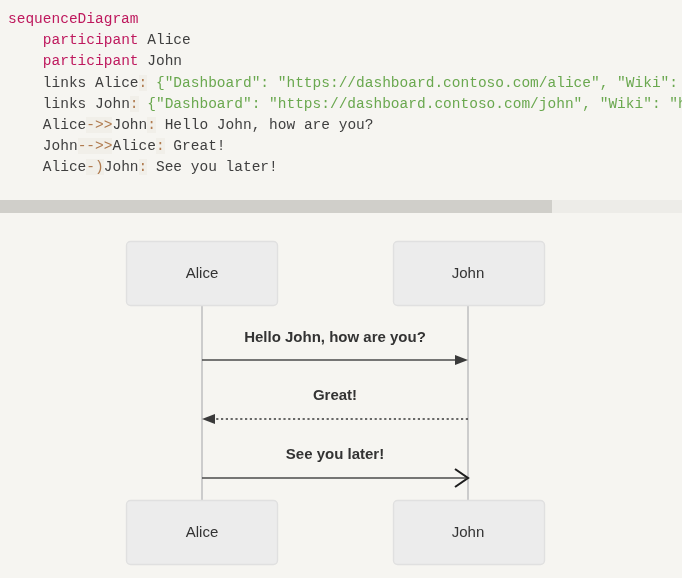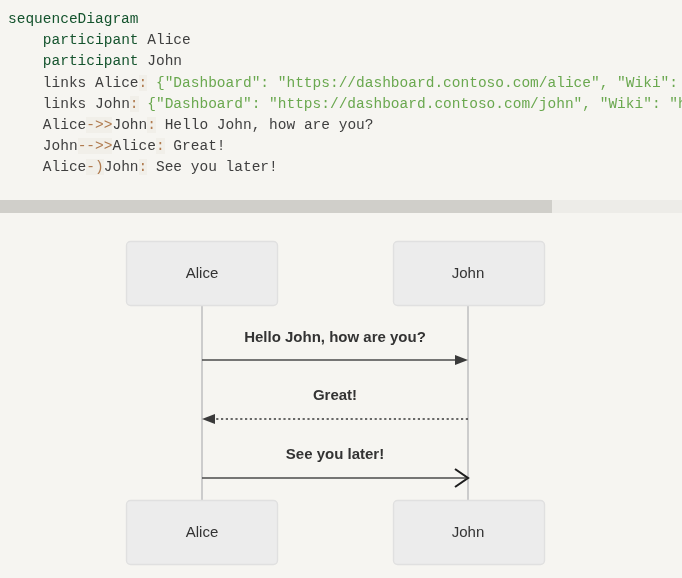--- a/index.html
+++ b/index.html
@@ -33,21 +33,21 @@
     font-family: "Liberation Mono", "DejaVu Sans Mono", monospace;
     font-size: 14.5px;
     line-height: 21.2px;
     white-space: pre;
     color: #333333;
   }
   .code-line {
     white-space: pre;
     padding-left: 8px;
   }
-  .tok-kw      { color: #14532d; }
+  .tok-kw      { color: #be185d; }
   .tok-str     { color: #6aa84f; }
   .tok-op      { color: #b07b4f; background: #f1efe9; }
   .tok-colon   { color: #b07b4f; background: #f1efe9; }
   .tok-plain   { color: #3f3f3f; }
 
   
   #hscrollbar {
     position: absolute;
     left: 0;
     top: 200px;

